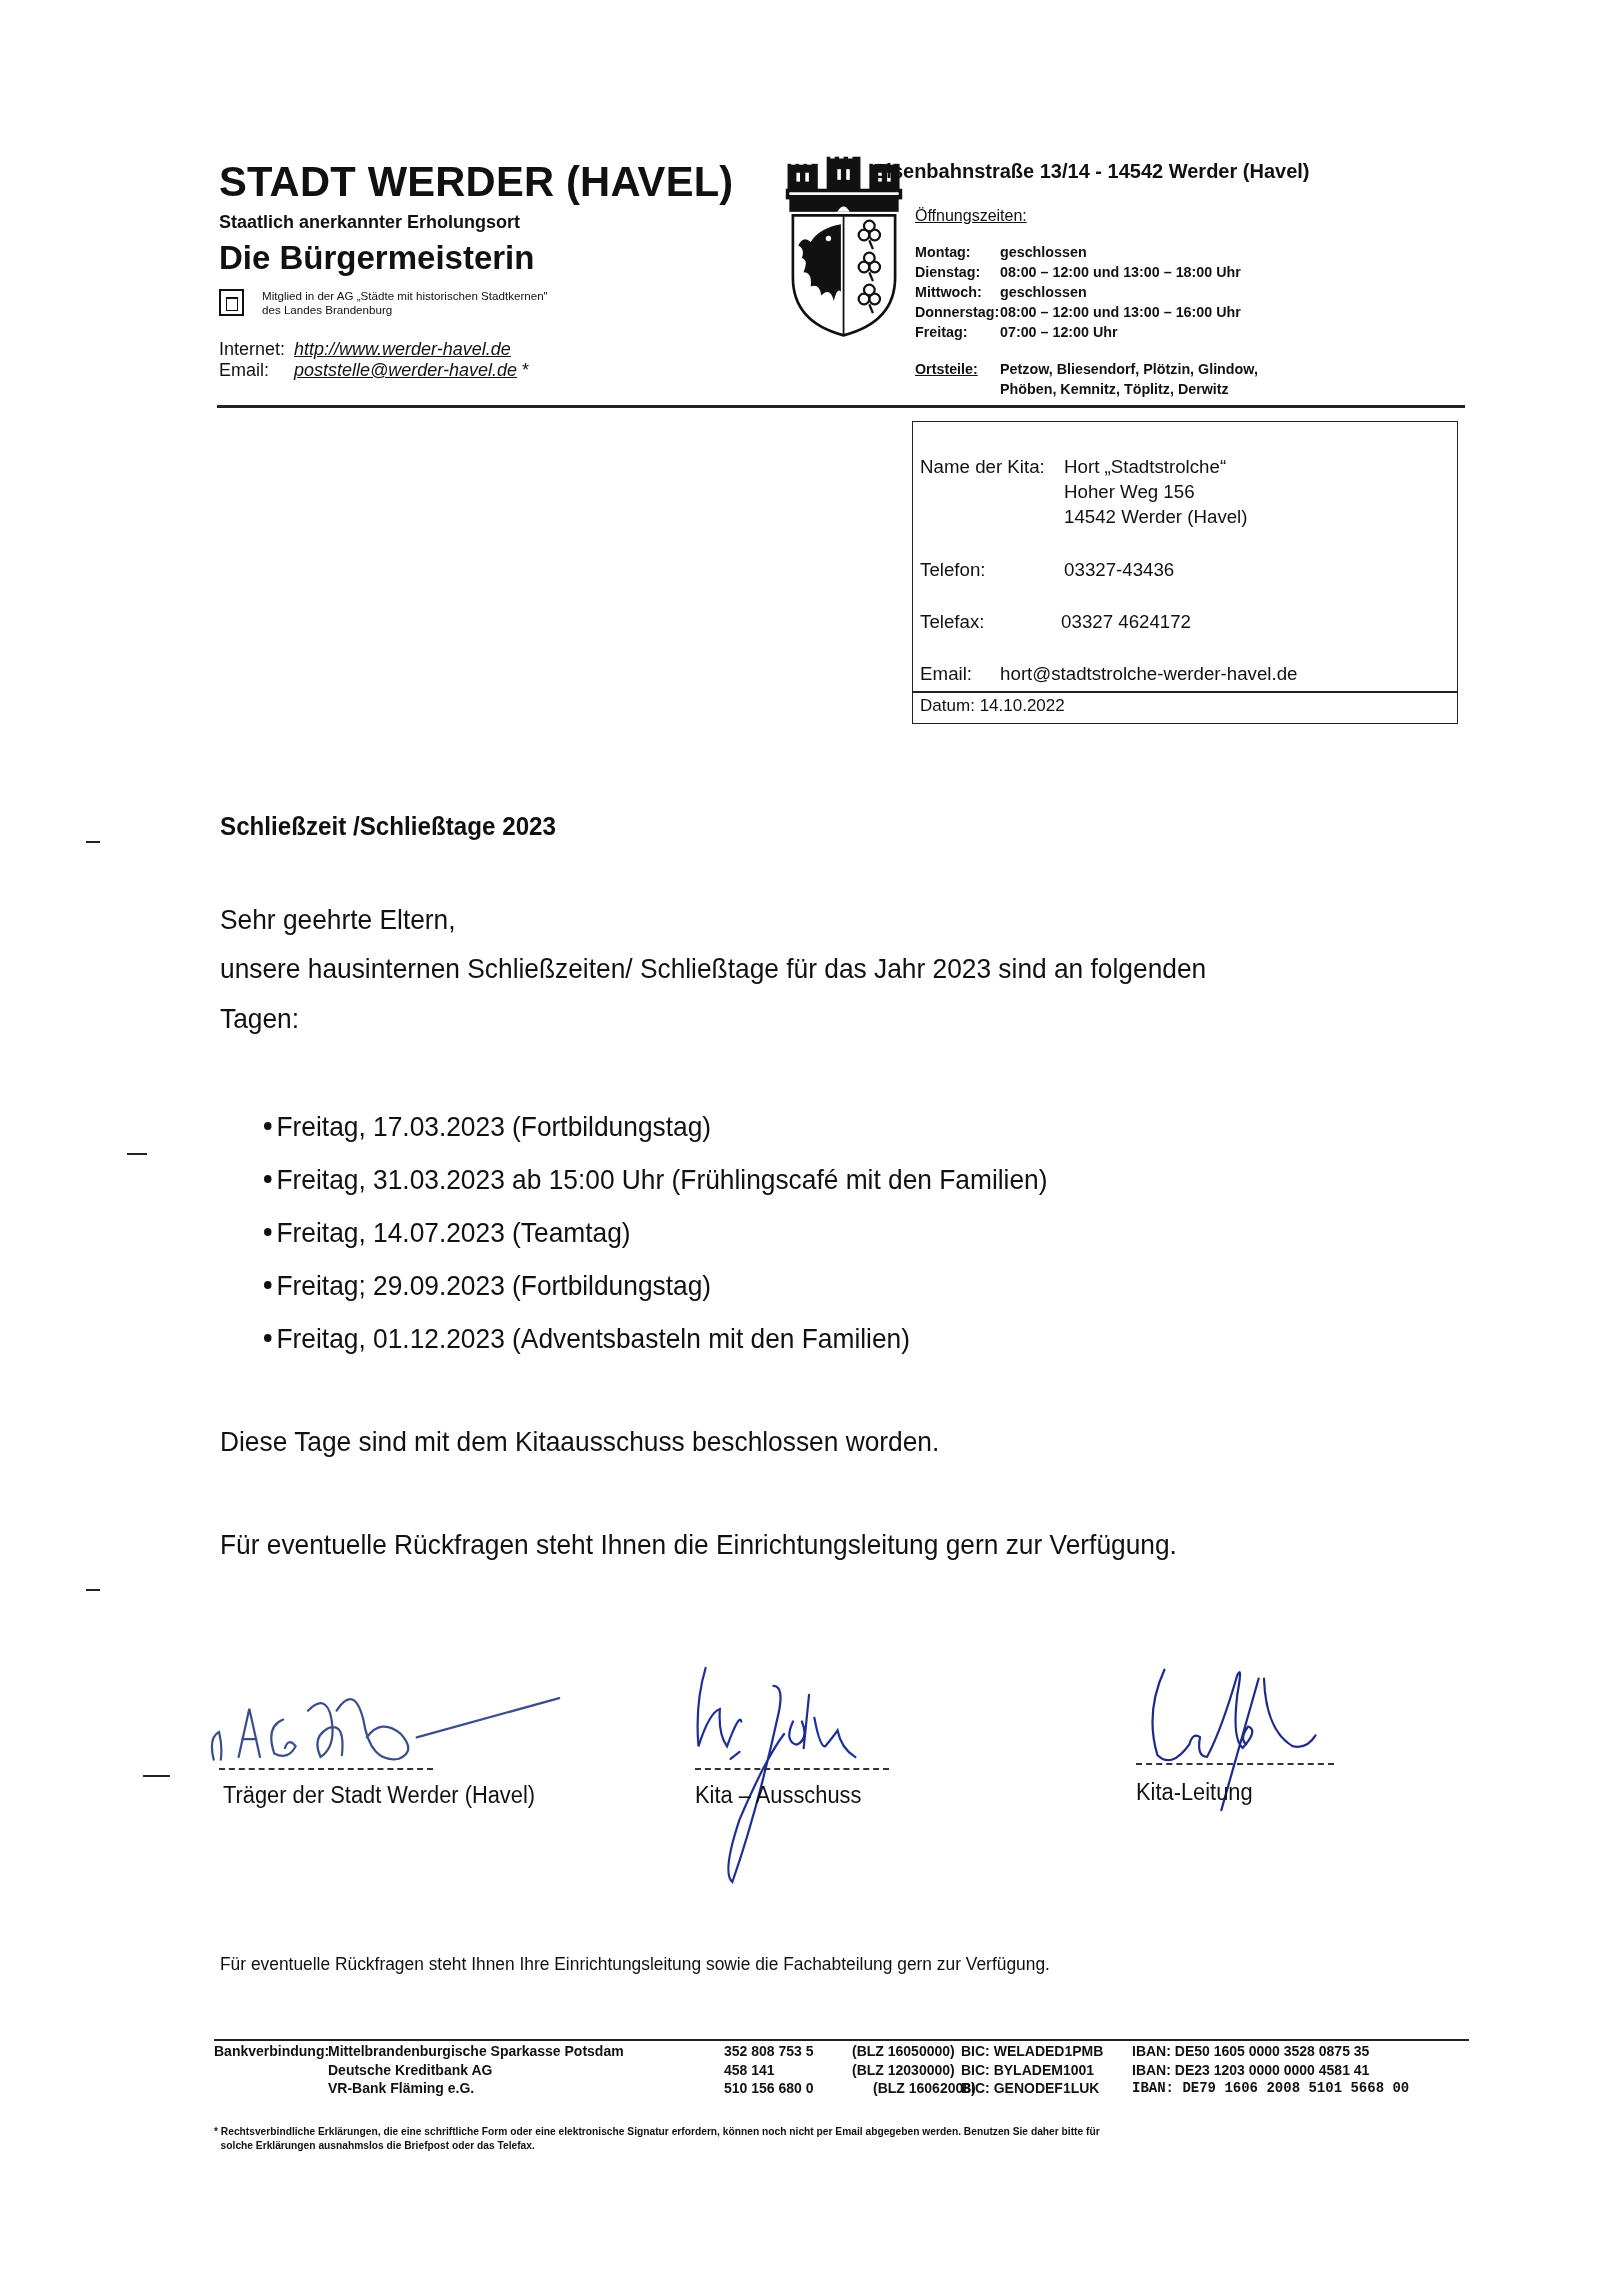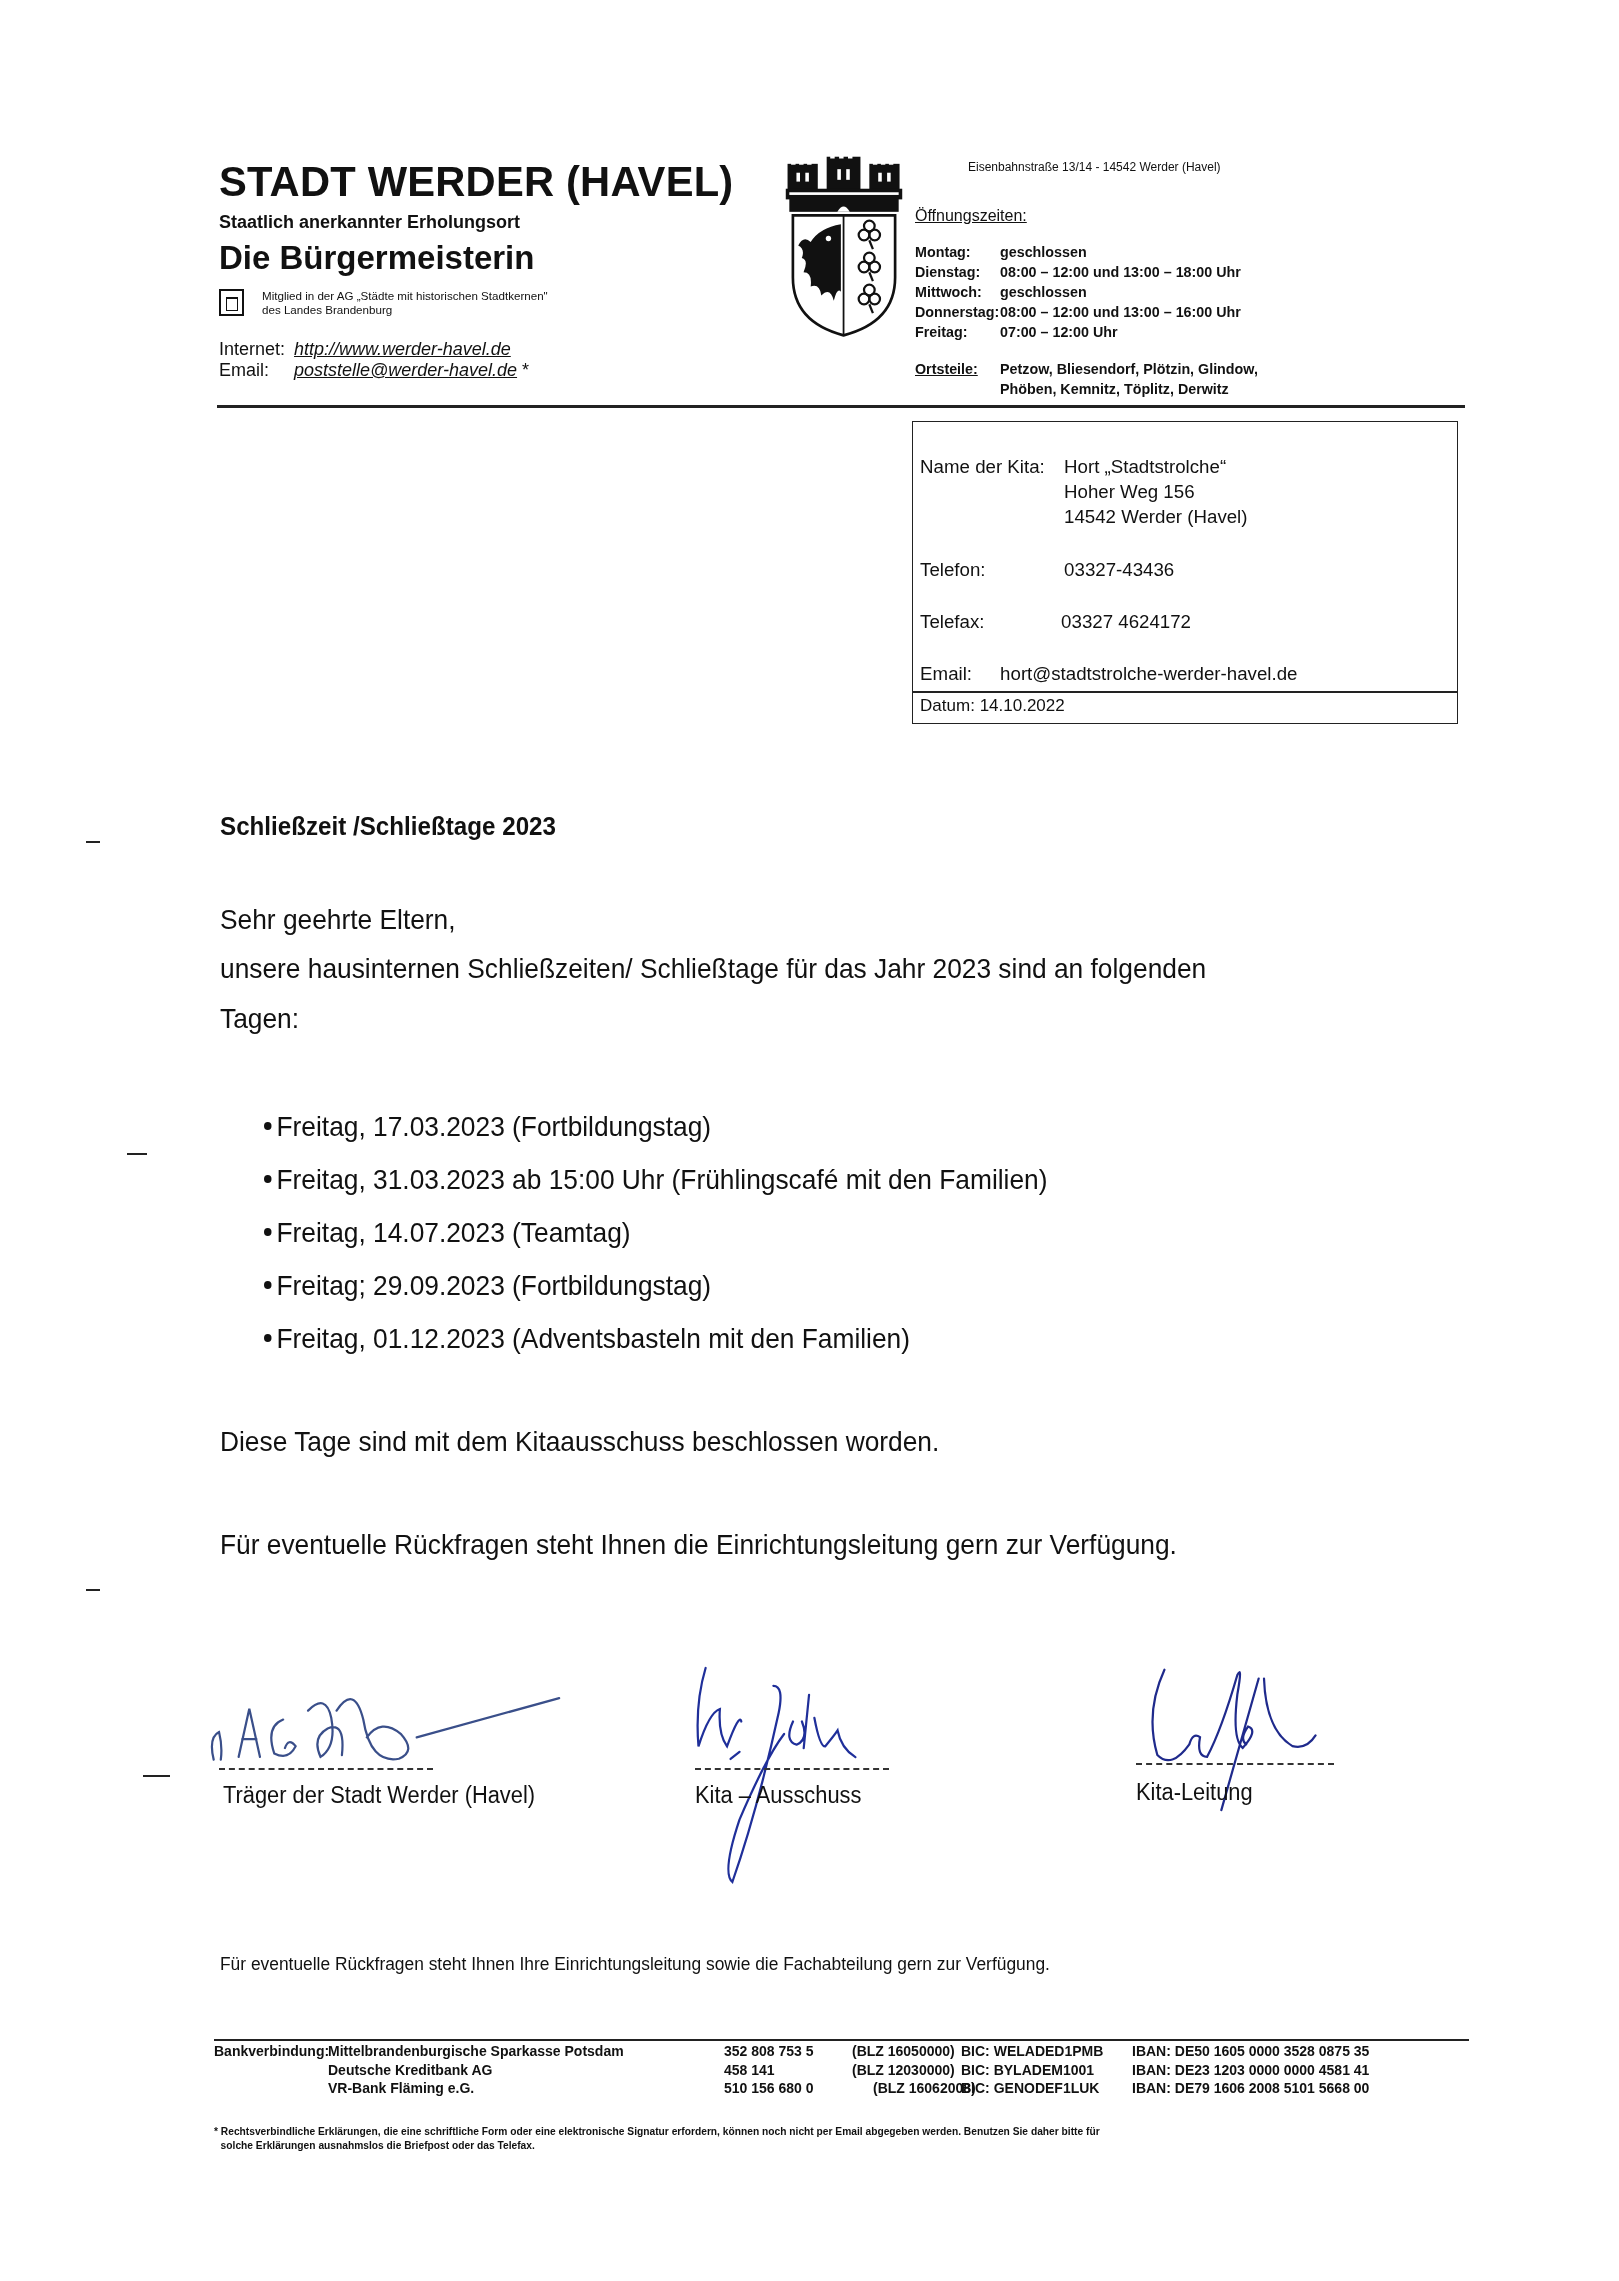--- a/index.html
+++ b/index.html
@@ -18,21 +18,21 @@
     .ag-text { left: 262px; top: 289px; font-size: 11.6px; line-height: 14.3px; white-space: nowrap; }
     .contact-row { left: 219px; font-size: 18px; white-space: nowrap; }
     .contact-row .lbl { display: inline-block; width: 75px; }
     .contact-row a { color: #111; text-decoration: underline; font-style: italic; }
     .hdr-rule { left: 217px; top: 405px; width: 1248px; height: 2.7px; background: #222; }
 
     
     .arms { left: 784px; top: 153px; width: 120px; height: 187px; }
 
     
-    .addr { left: 968px; top: 160px; font-size: 12px; white-space: nowrap; }
+    .addr { left: 873px; top: 160px; font-size: 20px; white-space: nowrap; font-weight: bold; }
     .hours-title { left: 915px; top: 207px; font-size: 16px; text-decoration: underline; white-space: nowrap; }
     .hours { left: 915px; top: 242px; font-size: 14.3px; line-height: 20px; font-weight: bold; }
     .hours .row { white-space: nowrap; }
     .hours .day { display: inline-block; width: 85px; }
     .ortsteile { left: 915px; top: 360px; font-size: 14.3px; line-height: 19.6px; font-weight: bold; white-space: nowrap; }
     .ortsteile .lbl { display: inline-block; width: 85px; text-decoration: underline; vertical-align: top; }
     .ortsteile .vals { display: inline-block; vertical-align: top; }
 
     
     .kita-box { left: 912px; top: 421px; width: 546px; height: 303px; border: 1.8px solid #222; box-sizing: border-box; }
@@ -227,20 +227,20 @@
     <span class="c" style="left:510px;">458 141</span>
     <span class="c" style="left:638px;">(BLZ 12030000)</span>
     <span class="c" style="left:747px;">BIC: BYLADEM1001</span>
     <span class="c" style="left:918px;">IBAN: DE23 1203 0000 0000 4581 41</span>
   </div>
   <div class="row">
     <span class="c" style="left:114px;">VR-Bank Fläming e.G.</span>
     <span class="c" style="left:510px;">510 156 680 0</span>
     <span class="c" style="left:638px;margin-left:21px;">(BLZ 16062008)</span>
     <span class="c" style="left:747px;">BIC: GENODEF1LUK</span>
-    <span class="c" style="left:918px;">IBAN: DE79 1606 2008 5101 5668 00</span>
+    <span class="c" style="left:918px;font-family:Liberation Mono, monospace;">IBAN: DE79 1606 2008 5101 5668 00</span>
   </div>
 </div>
 <div class="abs disclaimer">
   <div>* Rechtsverbindliche Erklärungen, die eine schriftliche Form oder eine elektronische Signatur erfordern, können noch nicht per Email abgegeben werden. Benutzen Sie daher bitte für</div>
   <div style="padding-left:7.1px;">solche Erklärungen ausnahmslos die Briefpost oder das Telefax.</div>
 </div>
 
 
 </body></html>

